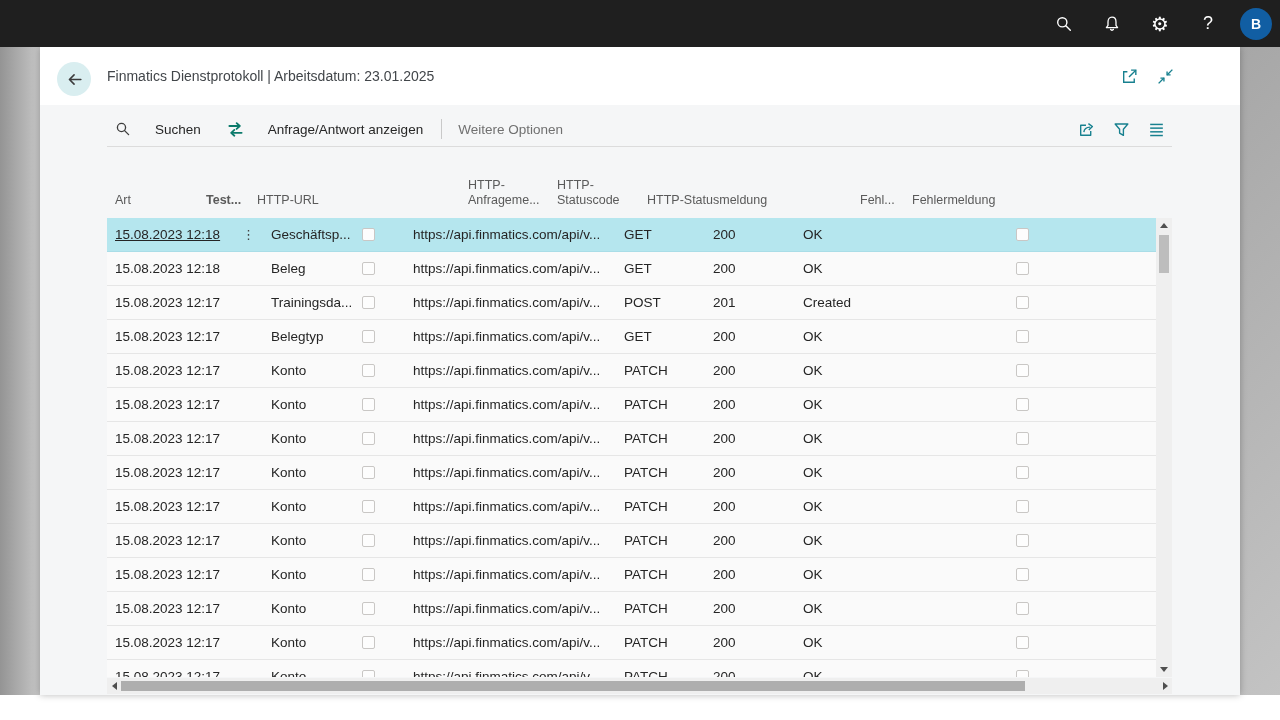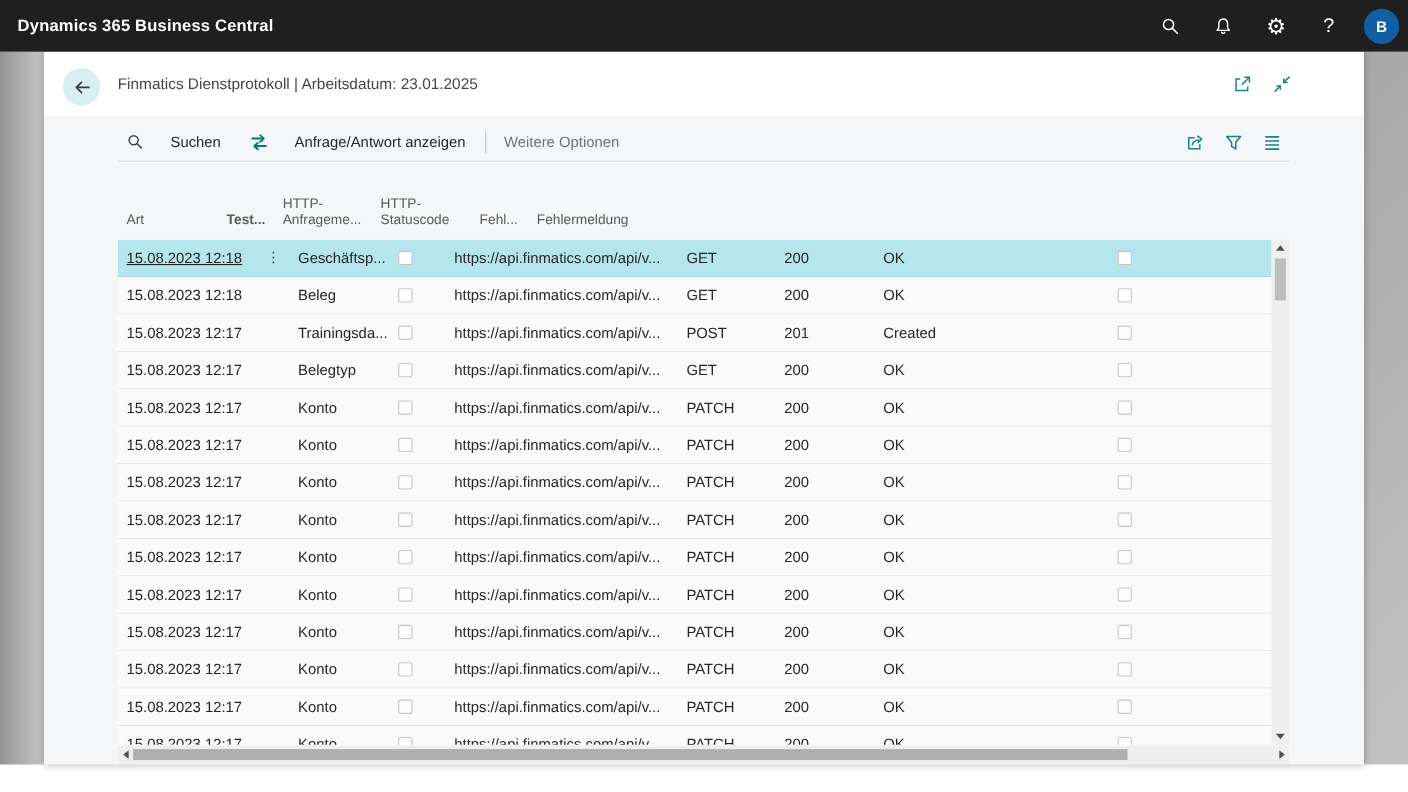--- a/index.html
+++ b/index.html
@@ -73,21 +73,20 @@
   .h-right{right:0;top:0;width:14px;height:16px;}
   .tri-up{width:0;height:0;border-left:4px solid transparent;border-right:4px solid transparent;border-bottom:5px solid #4f4f4f;}
   .tri-down{width:0;height:0;border-left:4px solid transparent;border-right:4px solid transparent;border-top:5px solid #4f4f4f;}
   .tri-left{width:0;height:0;border-top:4px solid transparent;border-bottom:4px solid transparent;border-right:5px solid #4f4f4f;}
   .tri-right{width:0;height:0;border-top:4px solid transparent;border-bottom:4px solid transparent;border-left:5px solid #4f4f4f;}
 </style>
 </head>
 <body>
 
 <div class="topbar">
-  <div class="topbar-title">Dynamics 365 Business Central</div>
   <div class="topbar-actions">
     <div class="tb-btn">
       <svg width="18" height="18" viewBox="0 0 18 18">
         <circle cx="7.3" cy="7.3" r="4.6" stroke="#fff" stroke-width="1.4" fill="none"></circle>
         <line x1="10.8" y1="10.8" x2="15.3" y2="15.3" stroke="#fff" stroke-width="1.4" stroke-linecap="round"></line>
       </svg>
     </div>
     <div class="tb-btn">
       <svg width="18" height="18" viewBox="0 0 18 18">
         <path d="M9 2.2 C6.2 2.2 5 4.3 5 7 L5 10.4 L3.4 12.6 L14.6 12.6 L13 10.4 L13 7 C13 4.3 11.8 2.2 9 2.2 Z" stroke="#fff" stroke-width="1.3" fill="none" stroke-linejoin="round"></path>
@@ -189,24 +188,26 @@
                 <path d="M3 14.7 H15"></path>
             </g>
           </svg>
         </div>
       </div>
     </div>
 
     <div class="thead">
         <div class="th c-art">Art</div>
         <div class="th c-test">Test...</div>
+        <div class="th c-url">HTTP-URL</div>
         <div class="th c-method">HTTP-
 Anfrageme...</div>
         <div class="th c-code">HTTP-
 Statuscode</div>
+        <div class="th c-msg">HTTP-Statusmeldung</div>
         <div class="th c-fehl">Fehl...</div>
         <div class="th c-err">Fehlermeldung</div>
       </div>
 
     <div class="tbody">
         <div class="trow selected">
           <div class="cell c-datetime">
             <span class="date-text">15.08.2023 12:18</span>
             <span class="dots">⋮</span>
           </div>

